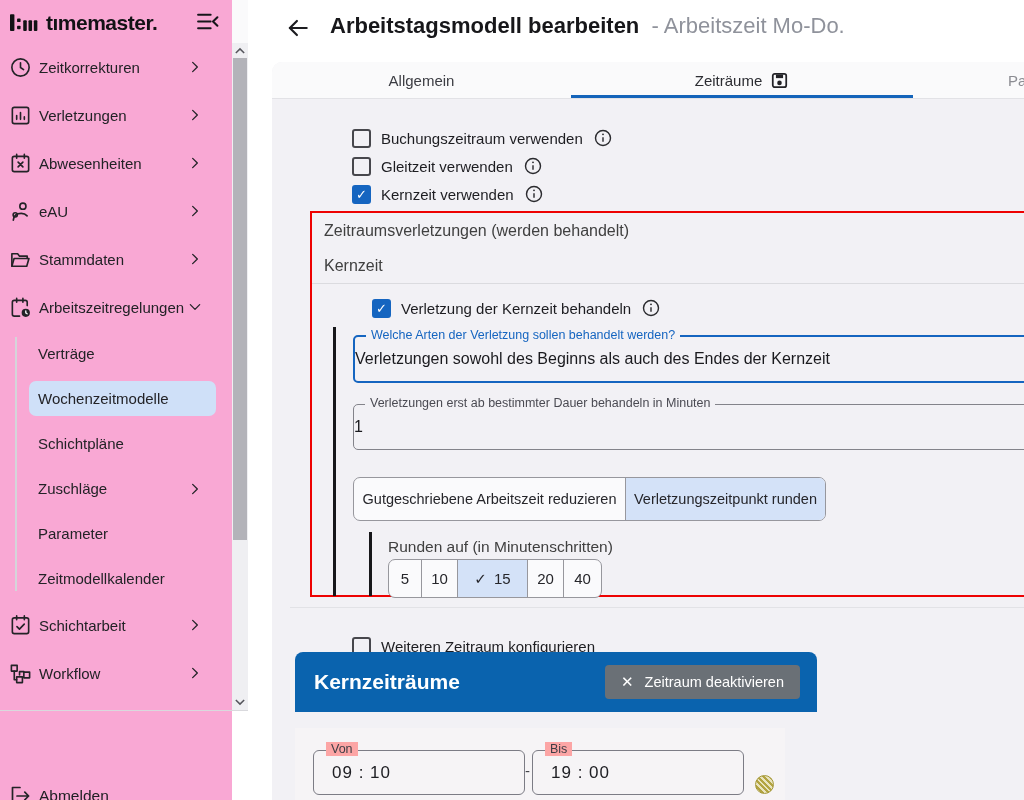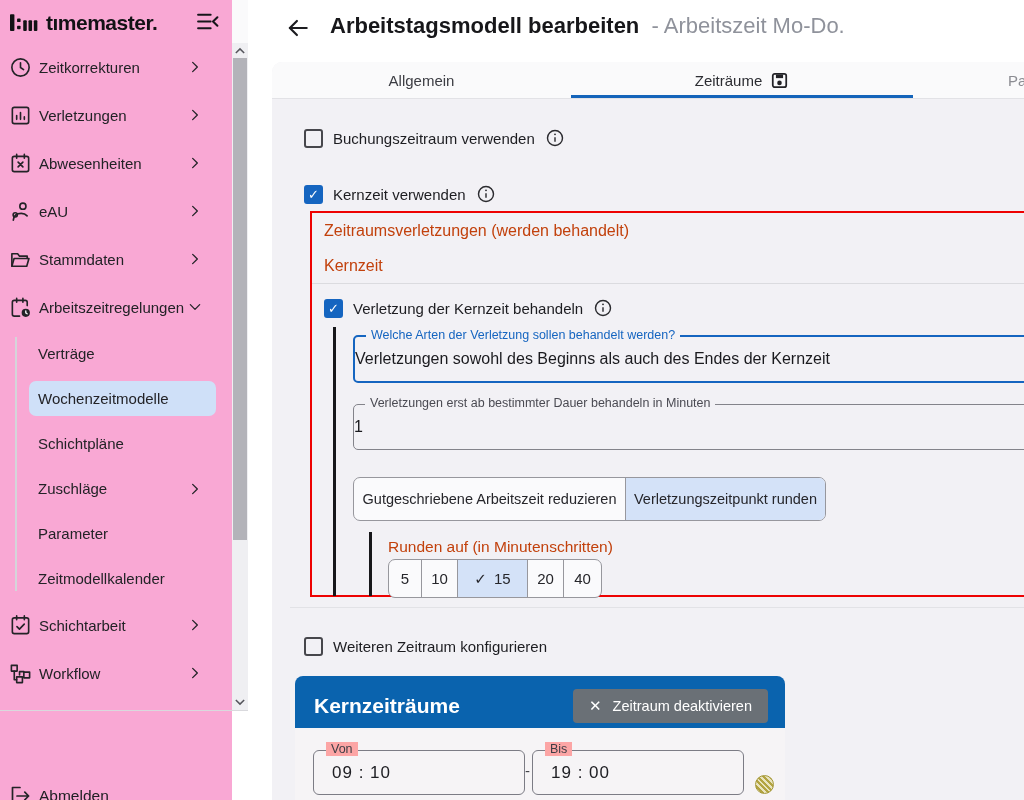--- a/index.html
+++ b/index.html
@@ -47,29 +47,29 @@
   
   .card{position:absolute;left:272px;top:62px;width:768px;height:758px;background:#f2f1f5;border-radius:10px 10px 0 0;}
   .tabbar{position:absolute;left:272px;top:62px;width:768px;height:37px;background:#fafafb;border-radius:10px 10px 0 0;border-bottom:1px solid #e2e2e6;display:flex;box-sizing:border-box;}
   .tab{display:flex;align-items:center;justify-content:center;gap:8px;font-size:15px;color:#3c3d43;cursor:pointer;}
   .tab.t1{width:299px;}
   .tab.t2{width:342px;color:#2c2d32;}
   .tab.t3{flex:1;justify-content:flex-start;padding-left:95px;color:#8b8c92;}
   .tab-underline{position:absolute;left:299px;top:33px;width:342px;height:3px;background:#1464ba;}
 
   
-  .cb-row{position:absolute;display:flex;align-items:center;gap:10px;font-size:15px;color:#1d1d21;}
+  .cb-row{position:absolute;display:flex;align-items:center;gap:10px;font-size:15px;color:#1d1d21;margin-left:48px;}
   .cb{width:19px;height:19px;box-sizing:border-box;border:2px solid #47474c;border-radius:3px;background:transparent;display:flex;align-items:center;justify-content:center;cursor:pointer;flex:0 0 auto;}
   .cb.checked{background:#1565c0;border-color:#1565c0;color:#fff;font-size:13px;font-weight:700;}
   .info{width:20px;height:20px;display:flex;flex:0 0 auto;cursor:pointer;}
   .info svg{stroke:#2a2a2e;fill:none;stroke-width:1.7;}
 
   
   .redbox{position:absolute;left:310px;top:211px;width:730px;height:386px;border:2.5px solid #ee0202;box-sizing:border-box;}
-  .v-head{position:absolute;font-size:16px;color:#c2410c;}
+  .v-head{position:absolute;font-size:16px;color:#404040;}
   .v-div{position:absolute;left:312px;top:283px;width:728px;height:1px;background:#dbdbdf;}
   .vline{position:absolute;width:3px;background:#17171a;}
   .fieldset{position:absolute;box-sizing:border-box;border-radius:5px;}
   .fieldset .legend{position:absolute;top:-9px;left:11px;background:#f2f1f5;padding:0 5px;font-size:12.5px;white-space:nowrap;}
   .fieldset .value{position:absolute;left:0;top:0;bottom:0;display:flex;align-items:center;font-size:16px;color:#1a1a1e;white-space:nowrap;}
   .fs-focus{border:2px solid #1565c0;}
   .fs-focus .legend{color:#1565c0;}
   .fs-plain{border:1.5px solid #83838a;}
   .fs-plain .legend{color:#4a4a52;}
 
@@ -79,21 +79,21 @@
   .toggle-btn + .toggle-btn{border-left:1.5px solid #97979d;}
 
   .minute-group{position:absolute;left:388px;top:559px;height:37px;display:flex;border:1.5px solid #97979d;border-radius:7px;overflow:hidden;background:#fafafc;}
   .minute-btn{display:flex;align-items:center;justify-content:center;gap:7px;font-size:15px;color:#26262b;cursor:pointer;box-sizing:border-box;}
   .minute-btn + .minute-btn{border-left:1.5px solid #97979d;}
   .minute-btn.sel{background:#d4e2f8;}
 
   .section-div{position:absolute;left:290px;top:607px;width:750px;height:1px;background:#e2e2e6;}
 
   
-  .panel-head{position:absolute;left:295px;top:676px;width:490px;height:60px;background:#0a63ae;border-radius:8px 8px 0 0;}
+  .panel-head{position:absolute;left:295px;top:652px;width:490px;height:60px;background:#0a63ae;border-radius:8px 8px 0 0;padding-left:32px;}
   .panel-title{position:absolute;left:19px;top:0;height:60px;display:flex;align-items:center;color:#fff;font-size:21px;font-weight:600;}
   .deact-btn{position:absolute;right:17px;top:13px;height:34px;padding:0 16px;background:#6a7076;border:none;border-radius:4px;color:#fff;font-size:14.5px;display:flex;align-items:center;gap:11px;cursor:pointer;font-family:inherit;}
   .panel-body{position:absolute;left:295px;top:728px;width:490px;height:72px;background:#f6f4f6;}
   .time-fs{position:absolute;box-sizing:border-box;border:1.5px solid #7c7c85;border-radius:6px;}
   .time-fs .legend{position:absolute;top:-9px;left:12px;background:#fca5a5;padding:0 5px;font-size:12.5px;color:#3d3d45;}
   .time-fs .value{position:absolute;left:18px;top:0;bottom:0;display:flex;align-items:center;font-size:17px;color:#202025;letter-spacing:1px;}
   .time-sep{position:absolute;left:525px;top:762px;font-size:15px;color:#44444a;}
   .status-dot{position:absolute;left:755px;top:775px;width:19px;height:19px;border-radius:50%;background:repeating-linear-gradient(45deg,#b3a441 0 2px,#e9e3bf 2px 4px);border:1px solid #a59939;box-sizing:border-box;}
 </style>
 </head>
@@ -336,20 +336,31 @@
     <span class="cb"></span>
     <span>Buchungszeitraum verwenden</span>
     <span class="info">
         <svg width="20" height="20" viewBox="0 0 24 24">
           <circle cx="12" cy="12" r="9"></circle>
           <path d="M12 11v5.5"></path>
           <circle cx="12" cy="7.6" r="1.1" fill="#2a2a2e" stroke="none"></circle>
         </svg>
       </span>
   </div>
+  <div class="cb-row" style="left:304px;top:156px;">
+    <span class="cb"></span>
+    <span>Gleitzeit verwenden</span>
+    <span class="info">
+        <svg width="20" height="20" viewBox="0 0 24 24">
+          <circle cx="12" cy="12" r="9"></circle>
+          <path d="M12 11v5.5"></path>
+          <circle cx="12" cy="7.6" r="1.1" fill="#2a2a2e" stroke="none"></circle>
+        </svg>
+      </span>
+  </div>
   <div class="cb-row" style="left:304px;top:184px;">
     <span class="cb checked">
         <span>✓</span>
       </span>
     <span>Kernzeit verwenden</span>
     <span class="info">
         <svg width="20" height="20" viewBox="0 0 24 24">
           <circle cx="12" cy="12" r="9"></circle>
           <path d="M12 11v5.5"></path>
           <circle cx="12" cy="7.6" r="1.1" fill="#2a2a2e" stroke="none"></circle>

